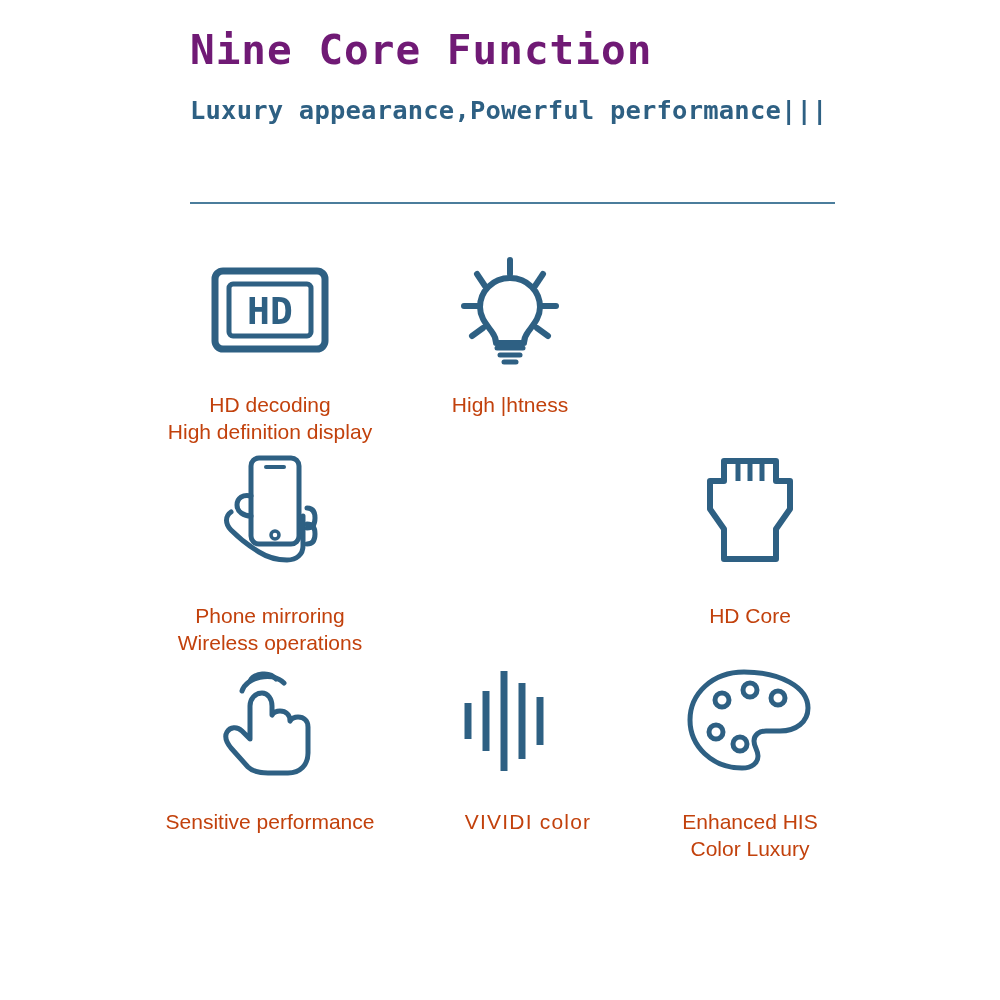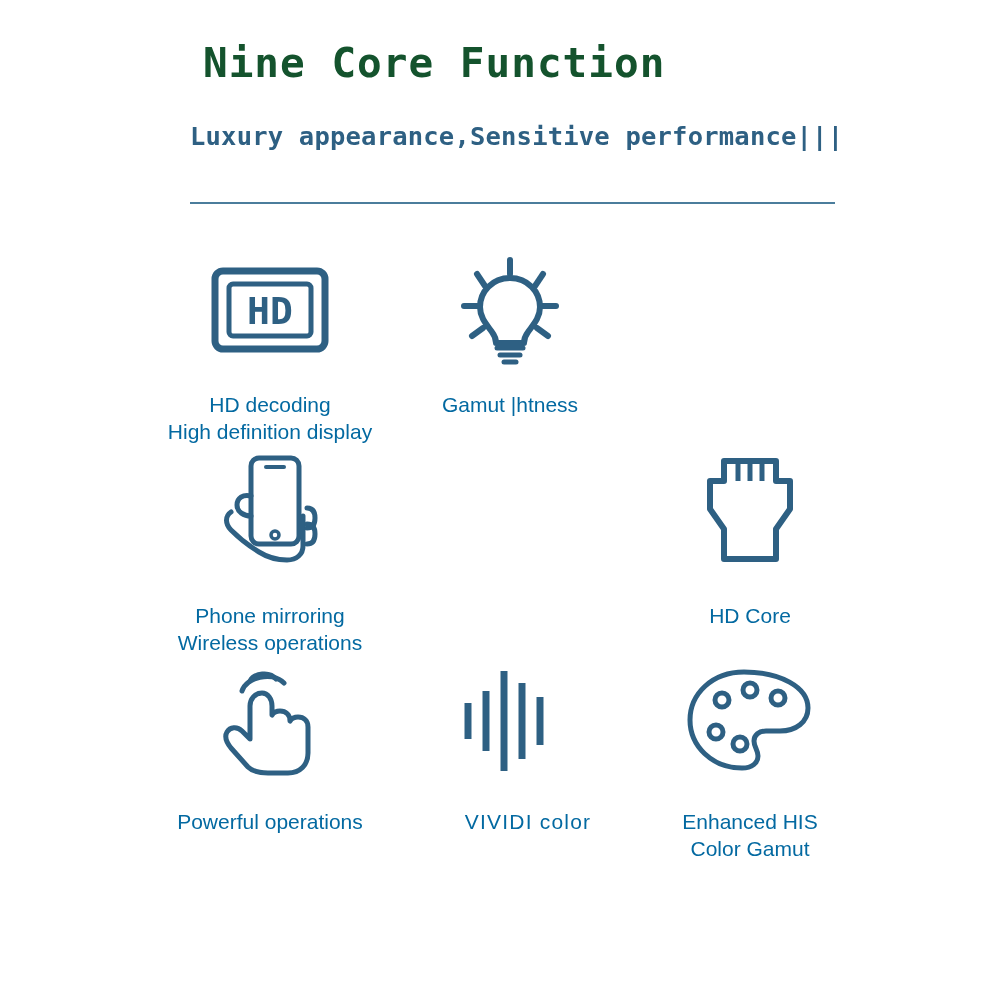--- a/index.html
+++ b/index.html
@@ -22,22 +22,22 @@
     box-sizing: border-box;
   }
   .header {
     padding: 20px 0 0 190px;
   }
   .title {
     font-family: "DejaVu Sans Mono", monospace;
     font-weight: bold;
     font-size: 41px;
     letter-spacing: 1px;
-    color: #14532d;
-    margin: 13px;
+    color: #701a75;
+    margin: 0;
     line-height: 1.1;
     padding-top: 8px;
   }
   .subtitle {
     font-family: "DejaVu Sans Mono", monospace;
     font-weight: bold;
     font-size: 25.5px;
     letter-spacing: 0.2px;
     color: #2e6083;
     margin: 0;
@@ -72,21 +72,21 @@
   .icon-box {
     height: 130px;
     display: flex;
     align-items: center;
     justify-content: center;
   }
   .caption {
     font-family: "Liberation Sans", sans-serif;
     font-size: 21px;
     line-height: 1.3;
-    color: #0369a1;
+    color: #c2410c;
     margin-top: 16px;
     white-space: pre-line;
     text-align: center;
   }
   .row2 .caption { margin-top: 26px; }
   .row3 .caption { margin-top: 22px; }
   .cap-vivid {
     letter-spacing: 1.2px;
     margin-left: 36px;
   }
@@ -98,21 +98,21 @@
   }
   svg { display: block; }
 </style>
 </head>
 <body>
 
 <div class="page">
 
   <div class="header">
     <h1 class="title">Nine Core Function</h1>
-    <div class="subtitle">Luxury appearance,Sensitive performance|||</div>
+    <div class="subtitle">Luxury appearance,Powerful performance|||</div>
   </div>
 
   <div class="divider"></div>
 
   <div class="grid">
 
     <div class="row row1">
 
       <div class="cell">
         <div class="icon-box">
@@ -137,21 +137,21 @@
               <line x1="106" y1="52" x2="92" y2="52"></line>
               <line x1="22" y1="82" x2="33" y2="74"></line>
               <line x1="98" y1="82" x2="87" y2="74"></line>
             </g>
             <path d="M60 24 C42 24 30 38 30 53 C30 64 37 71 42 78 C45 82 46 86 46 89 L74 89 C74 86 75 82 78 78 C83 71 90 64 90 53 C90 38 78 24 60 24 Z" fill="none" stroke="#2e6083" stroke-width="6" stroke-linejoin="round"></path>
             <line x1="47" y1="94" x2="73" y2="94" stroke="#2e6083" stroke-width="5" stroke-linecap="round"></line>
             <line x1="50" y1="101" x2="70" y2="101" stroke="#2e6083" stroke-width="5" stroke-linecap="round"></line>
             <line x1="54" y1="108" x2="66" y2="108" stroke="#2e6083" stroke-width="5" stroke-linecap="round"></line>
           </svg>
         </div>
-        <div class="caption">Gamut      |htness</div>
+        <div class="caption">High      |htness</div>
       </div>
 
 
     </div>
 
     <div class="row row2">
 
       <div class="cell">
         <div class="icon-box">
           <svg width="118" height="122" viewBox="0 0 118 122">
@@ -187,21 +187,21 @@
     <div class="row row3">
 
       <div class="cell">
         <div class="icon-box">
           <svg width="112" height="112" viewBox="0 0 112 112">
             <path d="M36 16 C40 8 56 6 62 14" fill="none" stroke="#2e6083" stroke-width="5" stroke-linecap="round"></path>
             <path d="M28 26 C32 12 58 6 70 18" fill="none" stroke="#2e6083" stroke-width="5" stroke-linecap="round"></path>
             <path d="M48 28 C41 28 36 34 36 41 L36 74 L28 66 C23 61 16 62 13 67 C10 72 13 78 17 83 L34 102 C39 107 46 108 54 108 L74 108 C86 108 94 100 94 88 L94 62 C94 56 90 52 84 52 C81 52 78 53 76 56 C76 50 72 46 66 46 C63 46 60 47 58 50 L58 41 C58 34 54 28 48 28 Z" fill="none" stroke="#2e6083" stroke-width="5" stroke-linejoin="round"></path>
           </svg>
         </div>
-        <div class="caption">Powerful operations</div>
+        <div class="caption">Sensitive performance</div>
       </div>
 
       <div class="cell">
         <div class="icon-box">
           <svg width="100" height="108" viewBox="0 0 100 108">
             <g stroke="#2e6083" stroke-width="7" stroke-linecap="butt">
               <line x1="8" y1="36" x2="8" y2="72"></line>
               <line x1="26" y1="24" x2="26" y2="84"></line>
               <line x1="44" y1="4" x2="44" y2="104"></line>
               <line x1="62" y1="16" x2="62" y2="92"></line>
@@ -217,19 +217,19 @@
           <svg width="128" height="106" viewBox="0 0 128 106">
             <path d="M58 4 C26 4 4 26 4 52 C4 78 26 100 56 100 C66 100 72 95 72 88 C72 82 68 79 68 73 C68 67 73 63 80 63 L94 63 C110 63 122 54 122 40 C122 19 94 4 58 4 Z" fill="none" stroke="#2e6083" stroke-width="5" stroke-linejoin="round"></path>
             <circle cx="36" cy="32" r="7" fill="none" stroke="#2e6083" stroke-width="5"></circle>
             <circle cx="64" cy="22" r="7" fill="none" stroke="#2e6083" stroke-width="5"></circle>
             <circle cx="92" cy="30" r="7" fill="none" stroke="#2e6083" stroke-width="5"></circle>
             <circle cx="30" cy="64" r="7" fill="none" stroke="#2e6083" stroke-width="5"></circle>
             <circle cx="54" cy="76" r="7" fill="none" stroke="#2e6083" stroke-width="5"></circle>
           </svg>
         </div>
         <div class="caption">Enhanced HIS
-Color Gamut</div>
+Color Luxury</div>
       </div>
 
     </div>
 
   </div>
 </div>
 
 </body></html>

